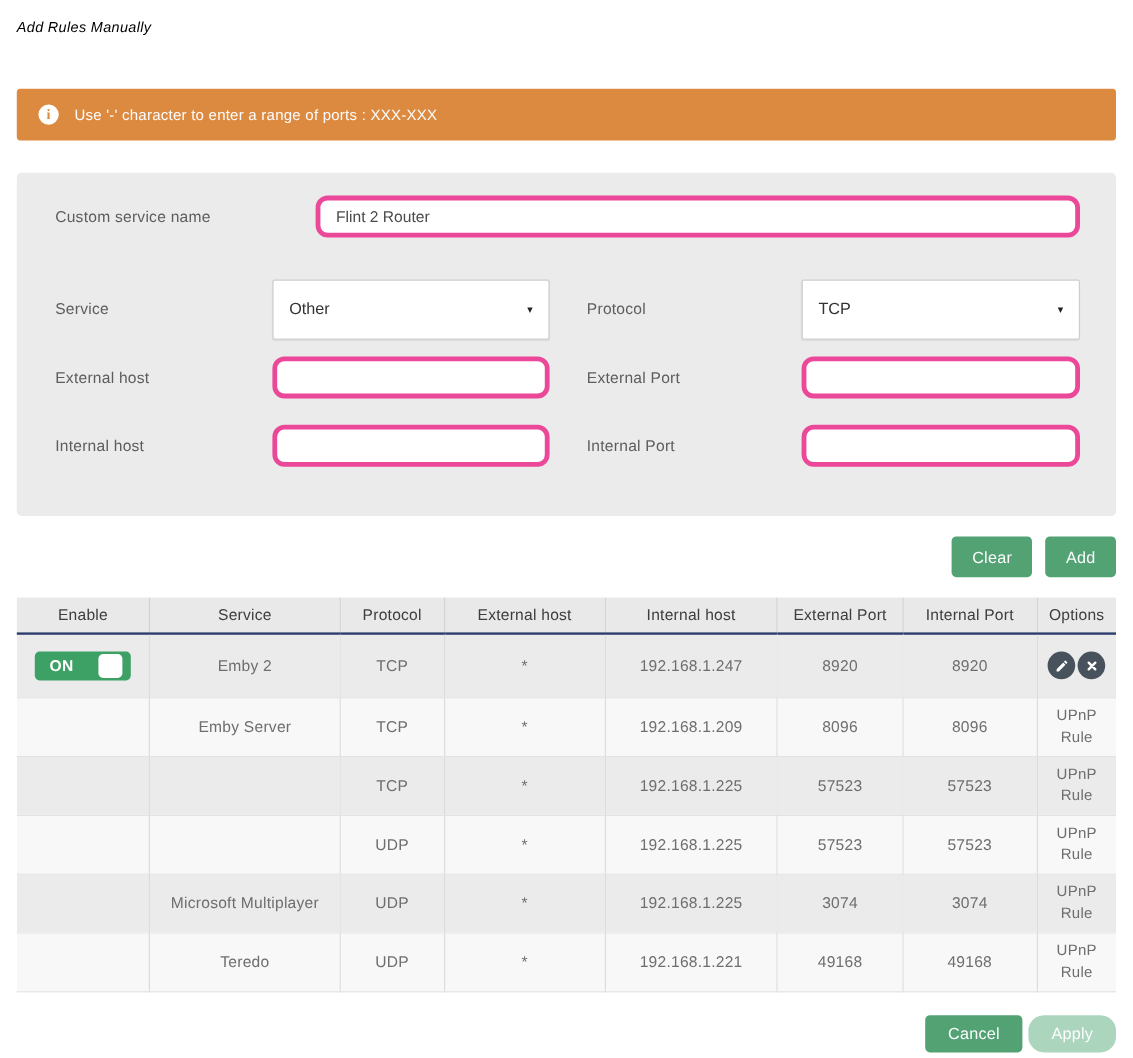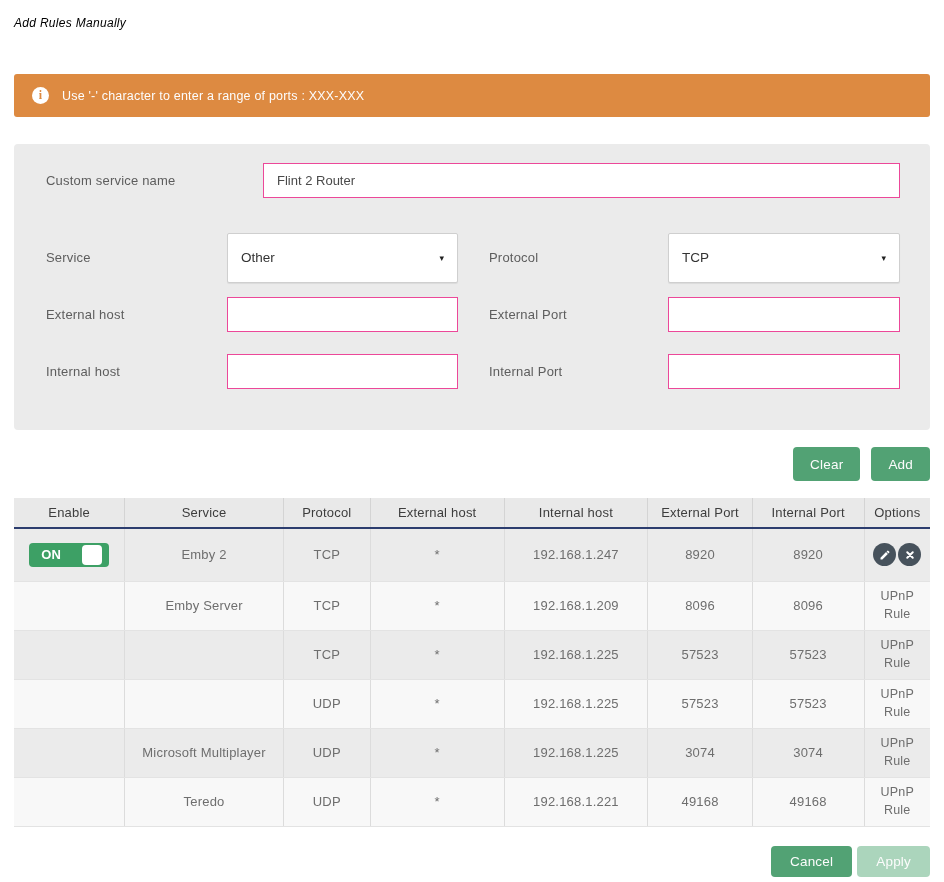--- a/index.html
+++ b/index.html
@@ -38,21 +38,21 @@
   .frow { display:flex; align-items:center; height:35px; }
   .frow + .frow { margin-top:22px; }
   .frow.first { margin-bottom:42px; }
   .flabel { font-size:13px; color:#5d5d5d; letter-spacing:.2px; }
   .frow.first .flabel { width:217px; flex:0 0 auto; }
   .half { display:flex; align-items:center; }
   .half.left  .flabel { width:181px; flex:0 0 auto; }
   .half.right .flabel { width:179px; flex:0 0 auto; }
   .half-gap { width:31px; flex:0 0 auto; }
   .text-input {
-    height:35px; background:#fff; border:1px solid #ec4899; border-radius:0;
+    height:35px; background:#fff; border:4px solid #ec4899; border-radius:10px;
     font-family:inherit; font-size:13px; color:#4a4a4a; padding:0 13px; outline:none;
   }
   .text-input.wide { flex:1 1 auto; }
   .field { width:231px; }
   .half.right .field { width:232px; }
   .select {
     height:50px; width:231px; background:#fff; border:1px solid #cfcfcf; border-radius:2px;
     display:flex; align-items:center; justify-content:space-between; padding:0 13px;
     font-size:13.5px; color:#333; cursor:pointer;
     box-shadow:0 1px 1px rgba(0,0,0,.07);
@@ -60,21 +60,21 @@
   .half.right .select { width:232px; }
   .caret { font-size:9px; color:#222; }
 
   
   .actions { margin-top:17px; display:flex; justify-content:flex-end; gap:11px; }
   .btn {
     background:#52a274; color:#fcfcfc; border:none; border-radius:4px;
     font-family:inherit; font-size:13.5px; height:34px; padding:0 17px;
     cursor:pointer; letter-spacing:.2px;
   }
-  .btn.disabled { background:#abd5bc; cursor:default; }
+  .btn.disabled { background:#abd5bc; cursor:default;border-radius:13px; }
   .footer-actions { margin-top:19px; display:flex; justify-content:flex-end; gap:5px; padding-bottom:10px; }
   .footer-actions .btn { height:31px; padding:0 19px;text-align:center; }
 
   
   table.rules { margin-top:17px; width:100%; border-collapse:collapse; table-layout:fixed; }
   thead th {
     background:#e9e9e9; height:30px;
     font-size:13px; font-weight:normal; color:#3d3d3d; letter-spacing:.2px;
     border-bottom:2px solid #2c3d6e; border-right:1px solid #d4d4d4;
     text-align:center; vertical-align:middle;

